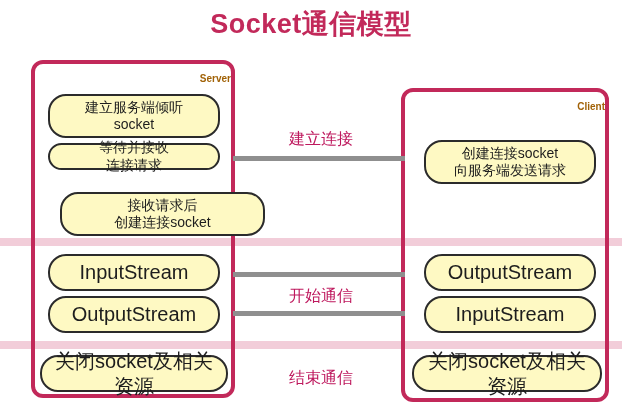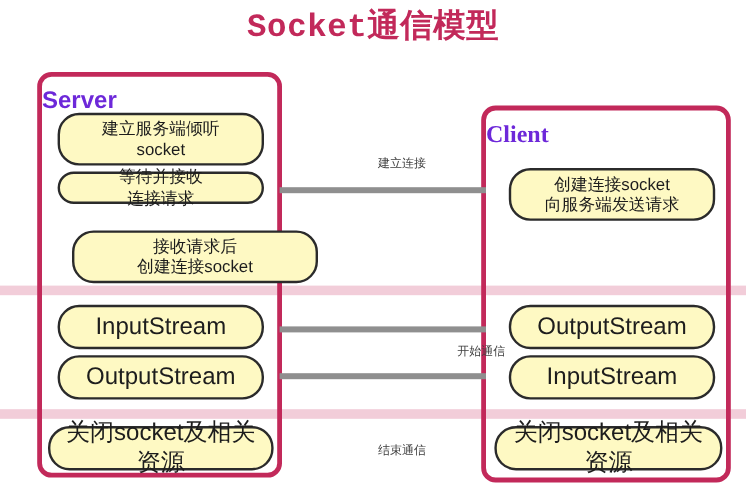--- a/index.html
+++ b/index.html
@@ -24,21 +24,20 @@
     position: absolute;
     left: 0;
     top: 10px;
     width: 622px;
     text-align: center;
     font-size: 27px;
     font-weight: 700;
     color: #c2295a;
     letter-spacing: 0.5px;
     line-height: 1.1;
-    font-family: Liberation Mono, monospace;
   }
 
   
   .phase-band {
     position: absolute;
     left: 0;
     width: 622px;
     height: 8px;
     background: #f2cdd9;
   }
@@ -63,27 +62,27 @@
     left: 401px;
     top: 88px;
     width: 208px;
     height: 314px;
   }
 
   .panel-title {
     position: absolute;
     left: 0;
     width: 100%;
-    text-align: left;
-    font-size: 20px;
+    text-align: right;
+    font-size: 10px;
     font-weight: 700;
-    color: #6d28d9;
+    color: #a16207;
   }
   #panel-server .panel-title { top: 9px; }
-  #panel-client .panel-title { top: 9px; font-family: Liberation Serif, serif; }
+  #panel-client .panel-title { top: 9px; }
 
   
   .step {
     position: absolute;
     box-sizing: border-box;
     border: 2px solid #2b2b2b;
     border-radius: 18px;
     background: #fef9c3;
     display: flex;
     align-items: center;
@@ -118,28 +117,28 @@
     background: #8f8f8f;
   }
   #connector-connect  { left: 233px; top: 156px; width: 172px; }
   #connector-stream-1 { left: 233px; top: 272px; width: 172px; }
   #connector-stream-2 { left: 233px; top: 311px; width: 172px; }
 
   
   .phase-label {
     position: absolute;
     width: 172px;
-    left: 249px;
+    left: 235px;
     text-align: center;
-    font-size: 10px;
-    color: #404040;
+    font-size: 16px;
+    color: #be185d;
     font-weight: 400;
   }
   #label-connect   { top: 129px; }
-  #label-comm      { top: 286px; text-align: right; }
+  #label-comm      { top: 286px; }
   #label-close     { top: 368px; }
 </style>
 </head>
 <body>
 
 <div id="diagram">
 
   <div class="title">Socket通信模型</div>
 
   <div class="phase-band" id="band-comm-start"></div>

